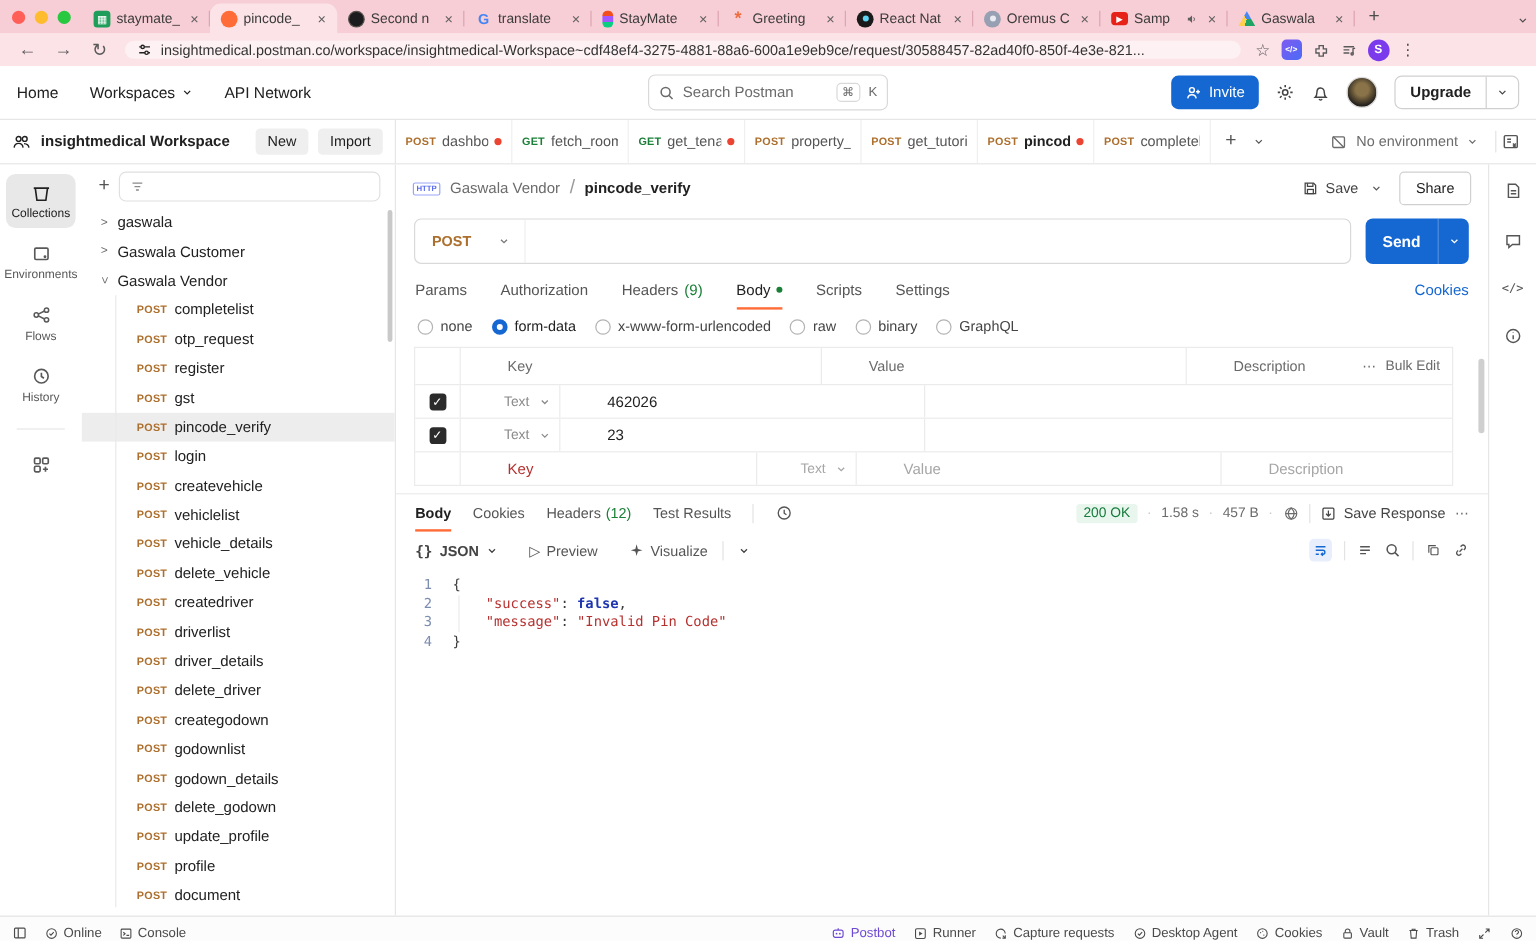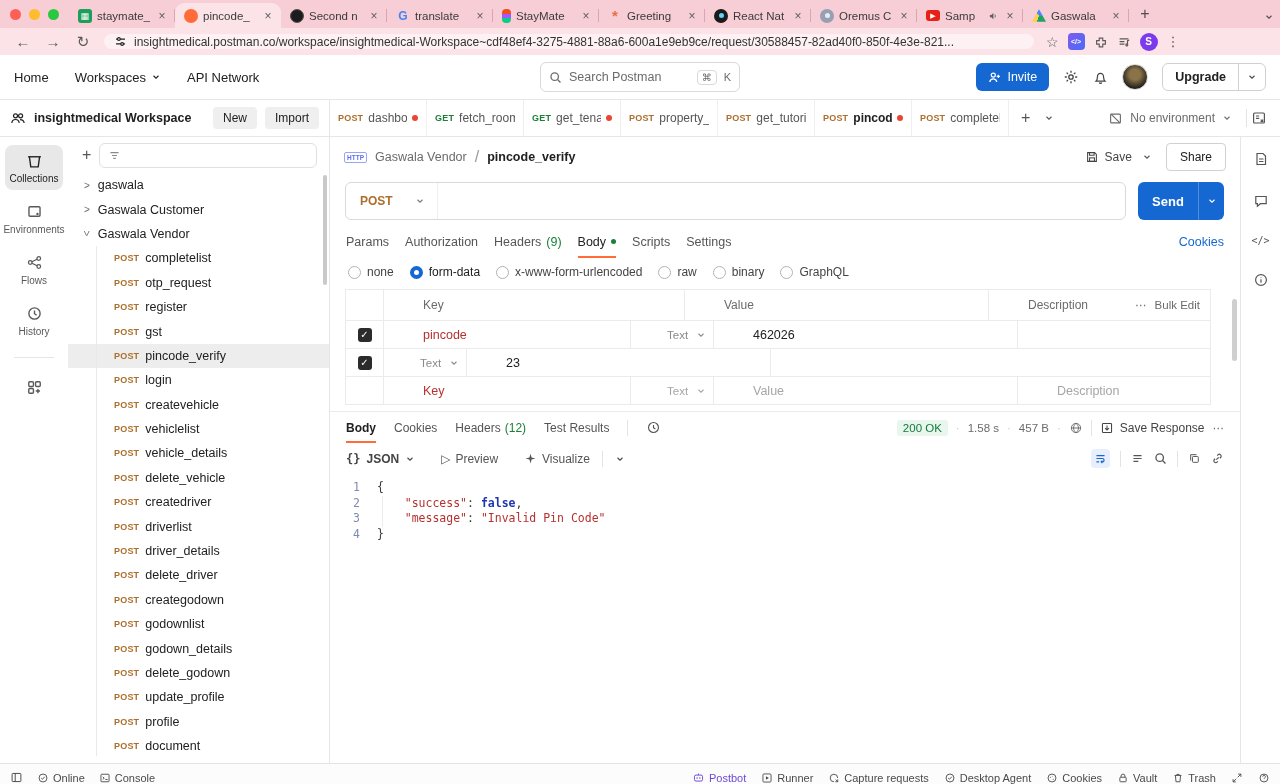--- a/index.html
+++ b/index.html
@@ -119,21 +119,21 @@
   .urlrow { height:48px; display:flex; align-items:center; padding:0 16px 0 15px; gap:12px; }
   .urlbox { flex:1; height:38px; border:1px solid #d9d9d9; border-radius:6px; display:flex; align-items:center; background:#fff; }
   .method { width:92px; display:flex; align-items:center; justify-content:space-between; padding:0 12px 0 14px; font-size:12px; font-weight:700; border-right:1px solid #eee; height:100%; }
   .method .chev{color:#777;display:flex}
   .requrl { font-size:12.5px; padding:0 12px; color:#212121; }
   .sendbtn { width:86px; height:38px; background:#1567d2; border-radius:6px; display:flex; overflow:hidden; color:#fff; }
   .sendbtn .lbl { flex:1; display:flex; align-items:center; justify-content:center; font-size:13px; font-weight:600; }
   .sendbtn .chev { width:26px; display:flex; align-items:center; justify-content:center; border-left:1px solid rgba(255,255,255,.25); }
 
   
-  .sectabs { height:33px; display:flex; align-items:center; padding:0 16px; gap:16px; font-size:12.5px; color:#555; }
+  .sectabs { height:33px; display:flex; align-items:center; padding:0 16px; gap:28px; font-size:12.5px; color:#555; }
   .sectab { height:100%; display:flex; align-items:center; gap:5px; position:relative; }
   .sectab.active { color:#212121; }
   .sectab.active::after { content:""; position:absolute; left:0; right:0; bottom:0; height:2px; background:#ff6c37; }
   .sectab .cnt { color:#1a7f37; }
   .gdot { width:5px; height:5px; border-radius:50%; background:#1a7f37; }
   .cookies-link { margin-left:auto; color:#1567d2; font-size:12.5px; }
 
   
   .modes { height:28px; display:flex; align-items:center; gap:16px; padding:0 18px; font-size:12px; color:#444; }
   .mode { display:flex; align-items:center; gap:6px; }
@@ -716,21 +716,20 @@
             <span class="kc c-val">Value</span>
             <span class="kc c-desc">Description<span class="bulkedit">
                 <span>⋯</span>
                 <span>Bulk Edit</span>
               </span></span>
           </div>
           <div class="kvrow">
             <span class="kc c-cb">
               <span class="cb">✓</span>
             </span>
-            <span class="kc c-key">pincode</span>
             <span class="kc c-type">
               <span>Text</span>
               <svg width="10" height="10" viewBox="0 0 16 16" fill="none" stroke="currentColor" stroke-width="1.7">
                 <path d="M4 6l4 4 4-4"></path>
               </svg>
             </span>
             <span class="kc c-val">462026</span>
             <span class="kc c-desc"></span>
           </div>
           <div class="kvrow">

